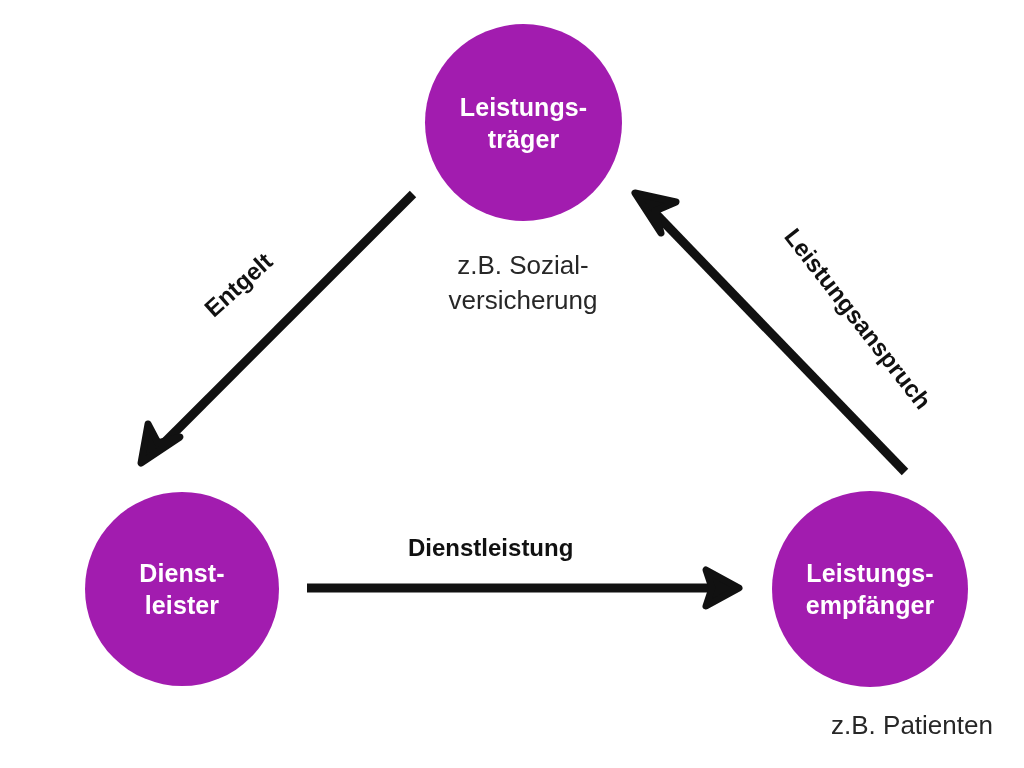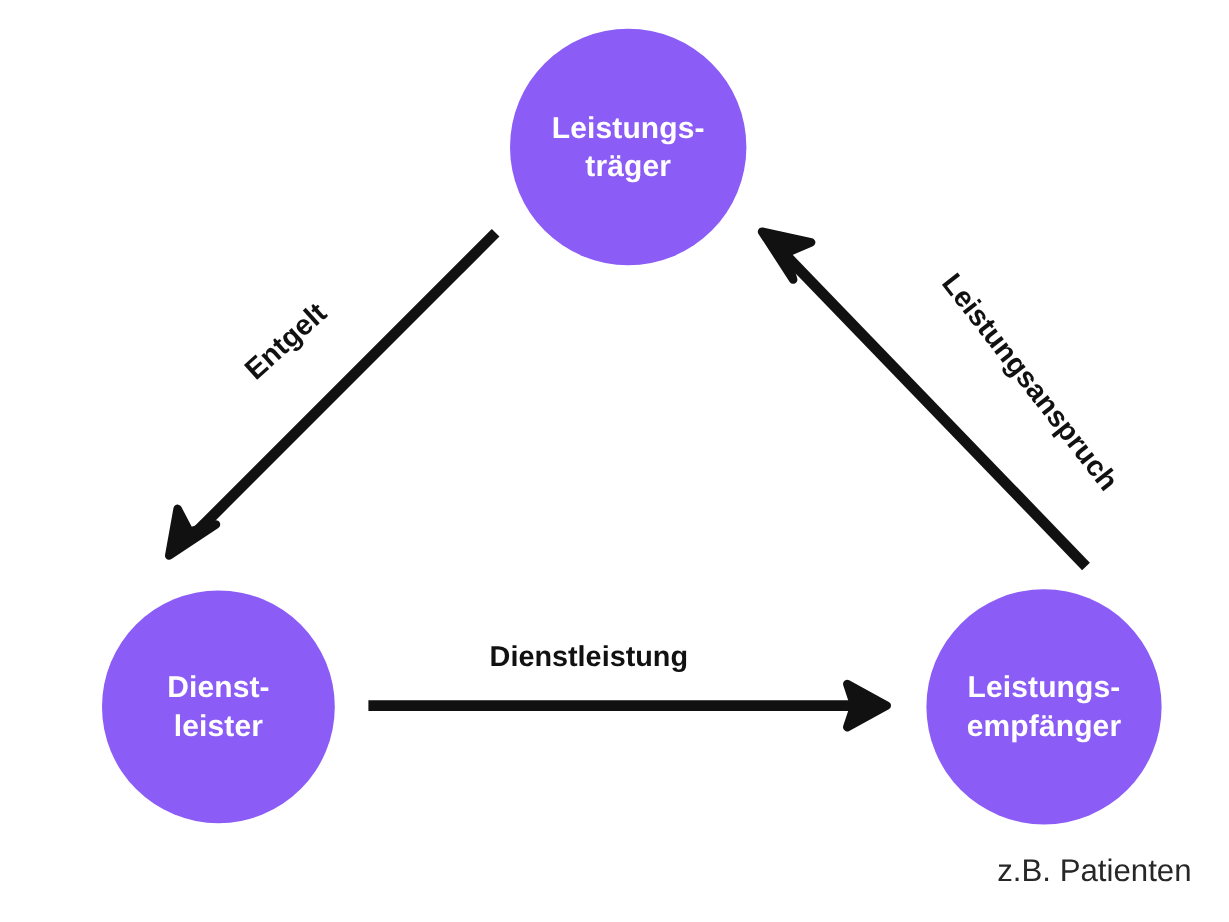--- a/index.html
+++ b/index.html
@@ -22,21 +22,21 @@
     position: absolute;
     top: 0;
     left: 0;
     width: 1024px;
     height: 768px;
   }
   
   .node {
     position: absolute;
     border-radius: 50%;
-    background: #8b5cf6;
+    background: #a21caf;
     display: flex;
     align-items: center;
     justify-content: center;
     text-align: center;
     box-sizing: border-box;
   }
   .node-label {
     color: #ffffff;
     font-weight: bold;
     font-size: 25px;
@@ -143,20 +143,22 @@
   <div class="node" id="node-dienstleister">
     <span class="node-label">Dienst-
 leister</span>
   </div>
 
   <div class="node" id="node-empfaenger">
     <span class="node-label">Leistungs-
 empfänger</span>
   </div>
 
+  <div class="caption" id="caption-traeger">z.B. Sozial-
+versicherung</div>
 
 
   <div class="caption" id="caption-empfaenger">z.B. Patienten</div>
 
   <div class="edge-label" id="label-entgelt">Entgelt</div>
 
   <div class="edge-label" id="label-anspruch">Leistungsanspruch</div>
 
   <div class="edge-label" id="label-dienstleistung">Dienstleistung</div>
 

